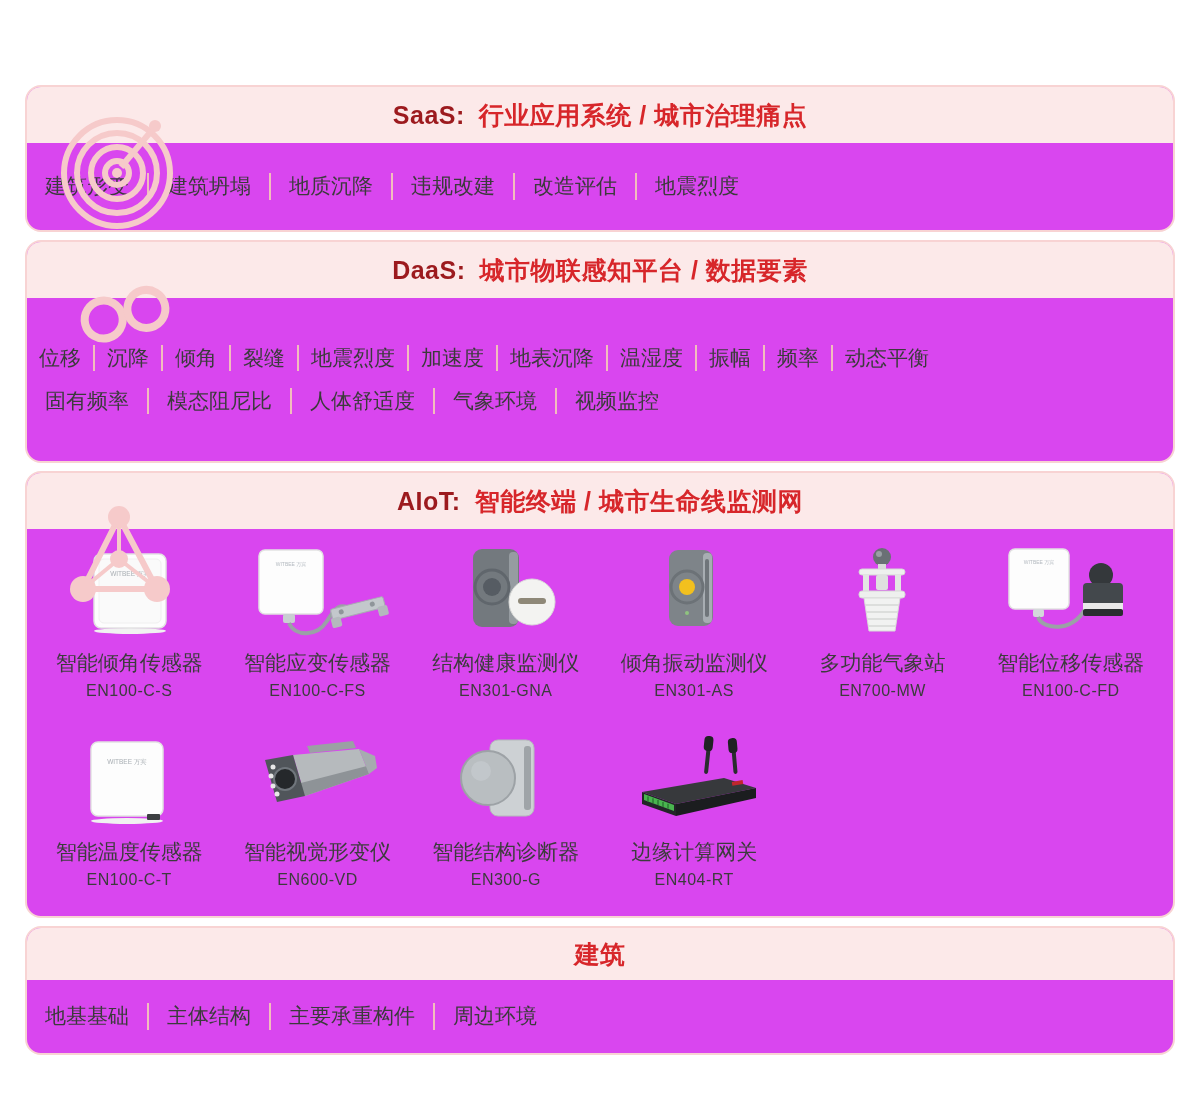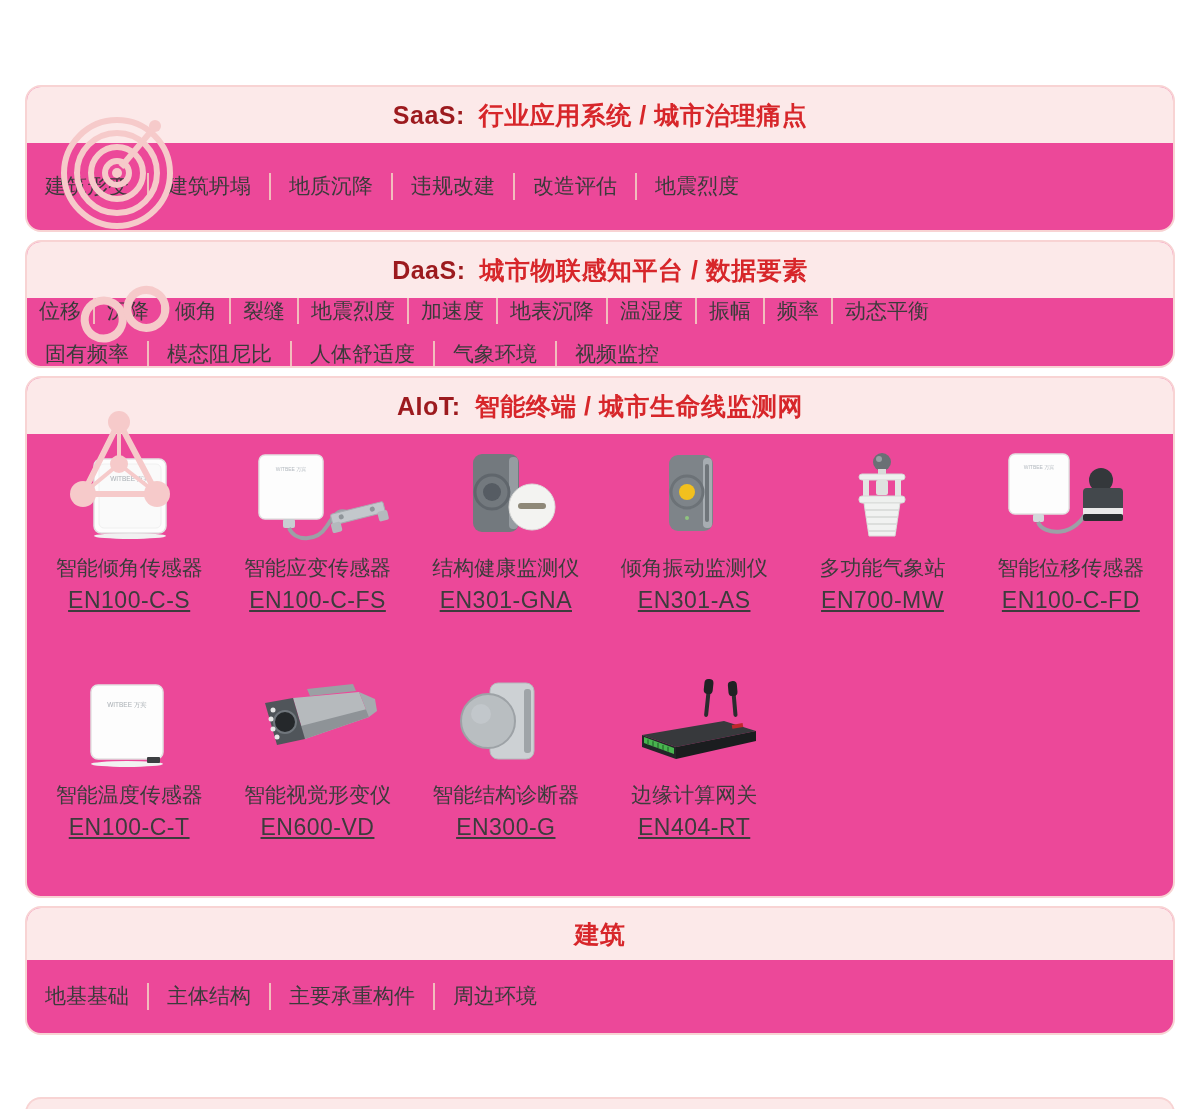--- a/index.html
+++ b/index.html
@@ -7,58 +7,58 @@
   body {
     width:1200px; height:1109px; overflow:hidden;
     font-family:"Liberation Sans","DejaVu Sans",sans-serif;
     color:#3B3B3B;
   }
   .stack { padding:85px 25px 0 25px; }
   .panel {
     position:relative;
     border:2px solid #F8D3D3;
     border-radius:16px;
-    background:#ec4899;
+    background:#d946ef;
     overflow:hidden;
     margin-bottom:8px;
     display:flex; flex-direction:column;
   }
   .panel-header {
     background:#FCE9E9;
     height:56px; flex:0 0 56px;
     display:flex; align-items:center; justify-content:center;
     font-size:25px; font-weight:700; letter-spacing:0.5px;
   }
   .t-prefix { color:#9C1A1E; margin-right:14px; }
   .t-rest   { color:#D7262A; }
   .panel-body { flex:1; display:flex; flex-direction:column; align-items:flex-start; justify-content:center; }
   .items-row { display:flex; align-items:center; justify-content:center; font-size:21px; line-height:1.25; }
   .itm      { padding:0 18px; white-space:nowrap; }
   .itm + .itm { border-left:2px solid #F2BDBD; }
   .itm-sm   { padding:0 12px; }
   .p-saas   { height:147px; }
-  .p-daas   { height:128px; }
-  .p-aiot   { height:522px; }
+  .p-daas   { height:223px; }
+  .p-aiot   { height:447px; }
   .p-bldg   { height:129px; }
   .p-bldg .panel-header { height:52px; flex-basis:52px; }
   .daas-row1 { margin-bottom:17px; }
   .watermark { position:absolute; left:34px; top:24px; pointer-events:none; }
   
   .grid {
     flex:1;
     display:grid;
     grid-template-columns:repeat(6,1fr);
     row-gap:25px;
     padding:16px 8px 18px 8px;
     width:100%;
   }
   .card { text-align:center; }
   .dev  { height:95px; display:flex; align-items:flex-end; justify-content:center; margin-bottom:9px; }
   .p-name  { font-size:21px; color:#3C3C3C; line-height:1.3; margin-bottom:5px; white-space:nowrap; }
-  .p-model { font-size:23px; color:#3C3C3C; line-height:1.3; letter-spacing:0.5px;text-decoration:underline; }
+  .p-model { font-size:16px; color:#3C3C3C; line-height:1.3; letter-spacing:0.5px; }
   .cutbar {
     height:33px; margin-top:62px;
     background:#FCE9E9;
     border:2px solid #F8D3D3; border-bottom:none;
     border-radius:16px 16px 0 0;
   }
   .bldg-title { color:#D7262A; font-size:25px; font-weight:700; }
 </style>
 </head>
 <body>

